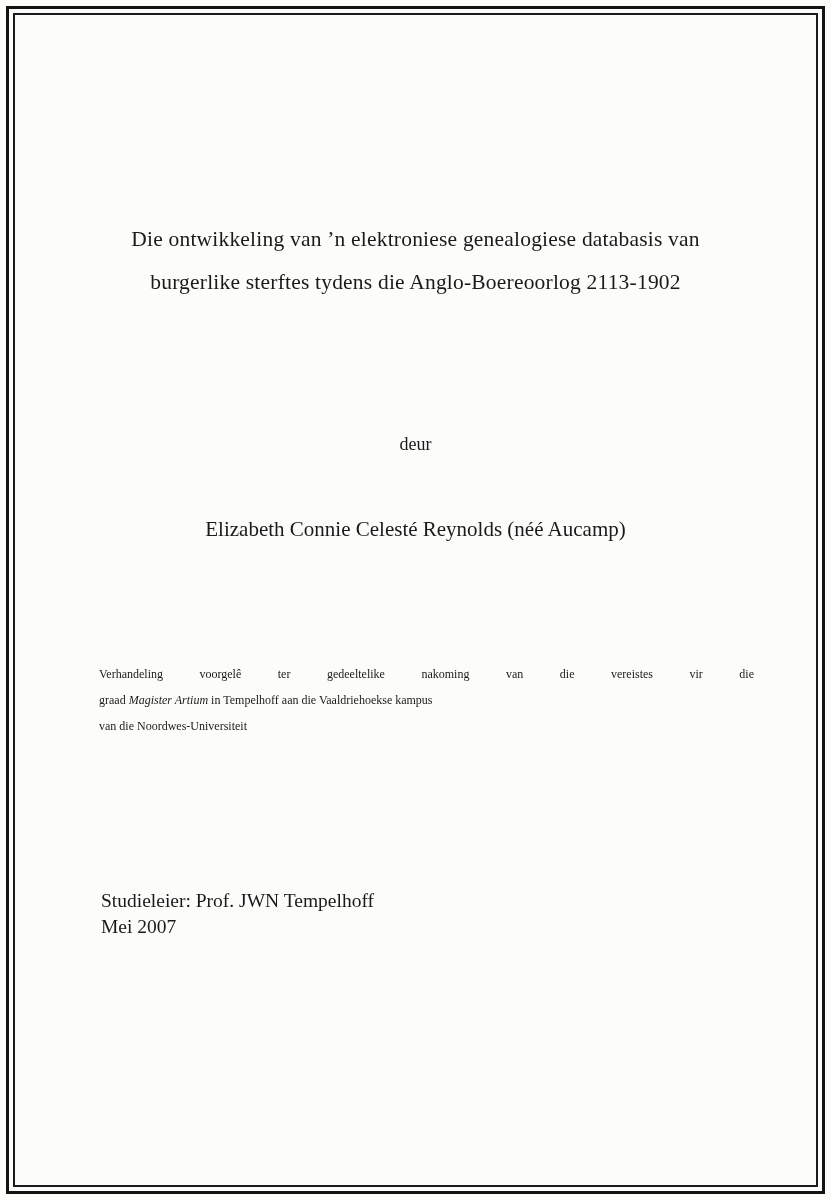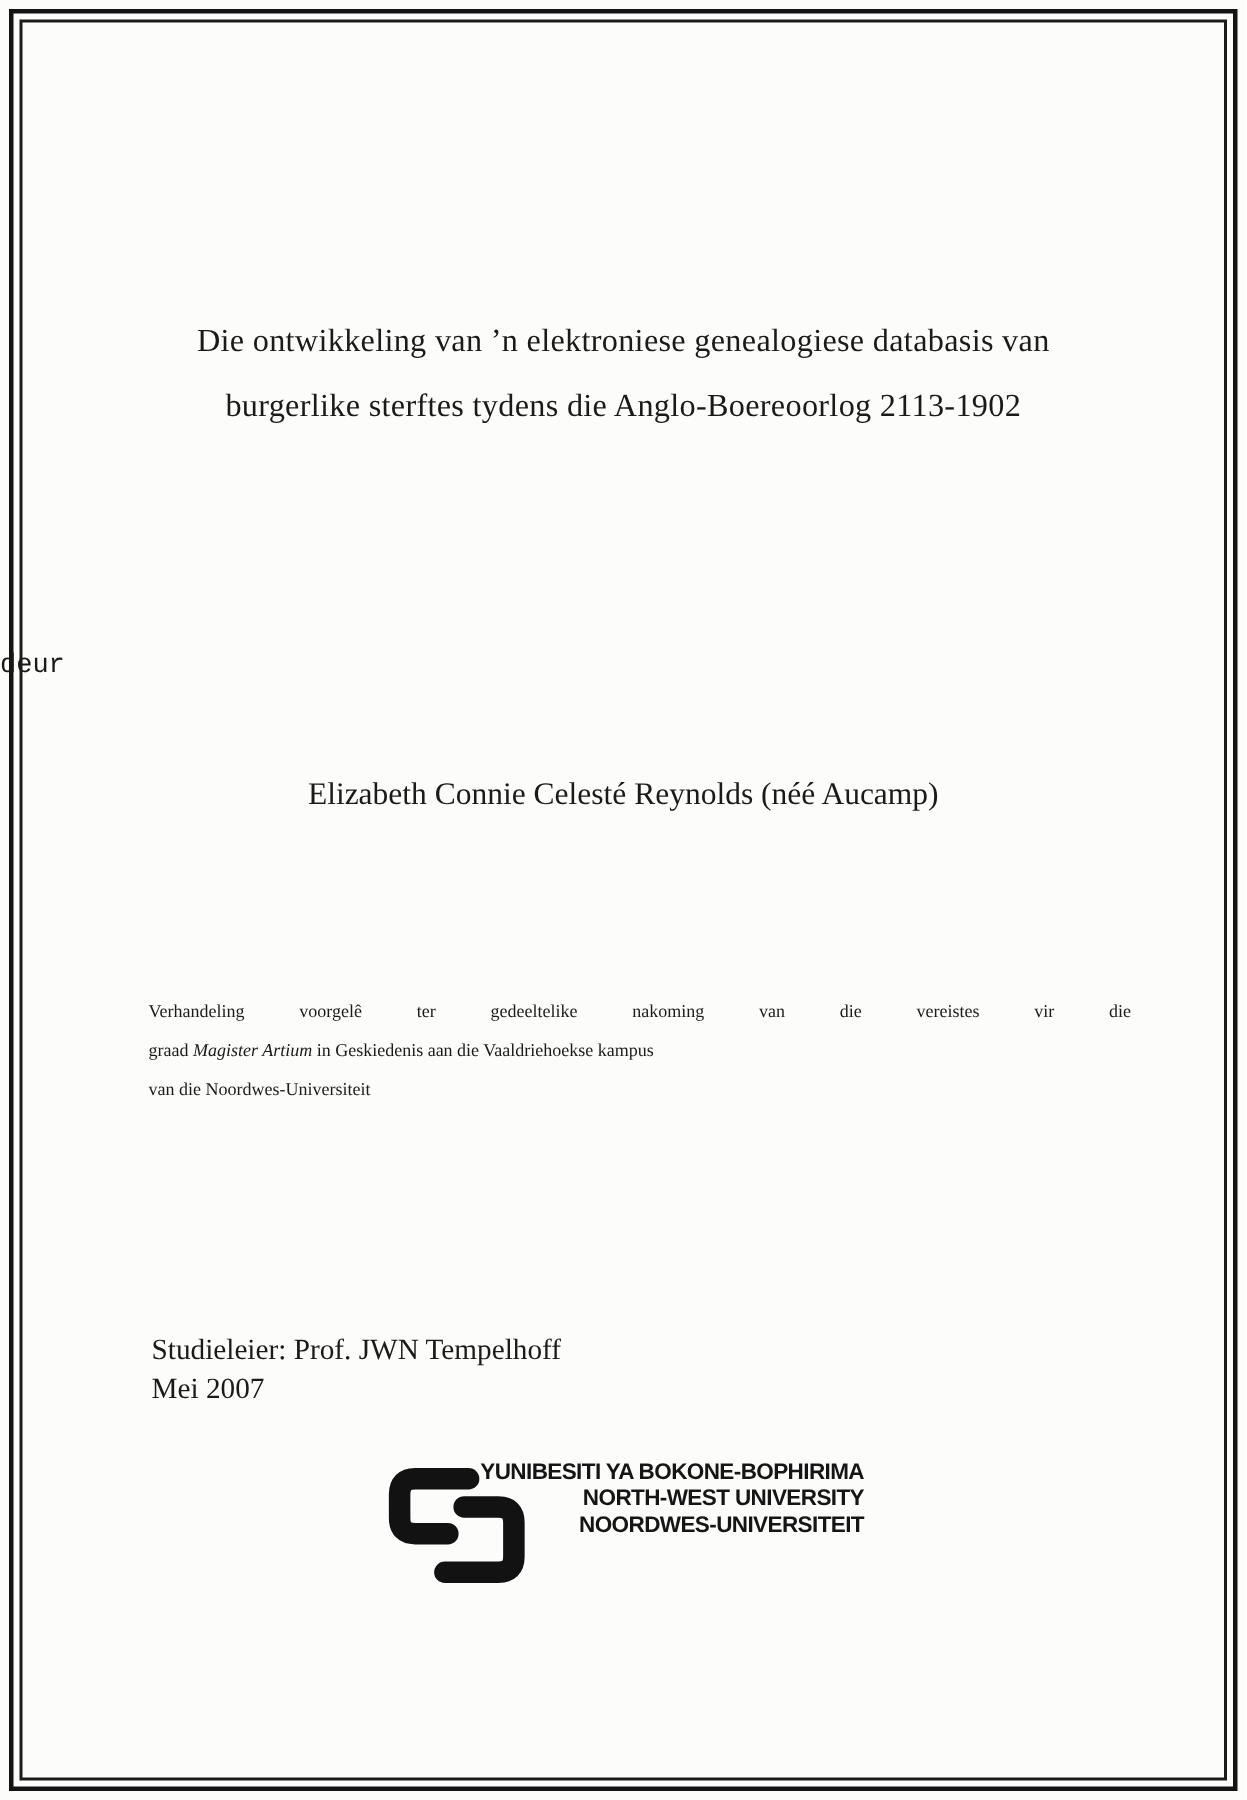--- a/index.html
+++ b/index.html
@@ -23,36 +23,35 @@
     position: absolute;
     inset: 13px;
     border: 2px solid #1b1b1b;
     pointer-events: none;
   }
   .title {
     position: absolute;
     top: 206px;
     left: 0;
     right: 0;
-    margin: 0;
+    margin: 12px;
     text-align: center;
     font-size: 21.5px;
     font-weight: normal;
     line-height: 43px;
     letter-spacing: 0.2px;
   }
   .title .tline { display: block; }
   .byline {
     position: absolute;
     top: 434px;
     left: 0;
     right: 0;
-    text-align: left;
+    text-align: center;
     font-size: 18px;
-    font-family: Liberation Mono, monospace;
   }
   .author {
     position: absolute;
     top: 517px;
     left: 0;
     right: 0;
     text-align: center;
     font-size: 21px;
   }
   .submission {
@@ -117,36 +116,23 @@
     <span class="tline">Die ontwikkeling van ’n elektroniese genealogiese databasis van</span>
     <span class="tline">burgerlike sterftes tydens die Anglo-Boereoorlog 2113-1902</span>
   </h1>
 
   <div class="byline">deur</div>
 
   <div class="author">Elizabeth Connie Celesté Reynolds (néé Aucamp)</div>
 
   <div class="submission">
     <span class="sub-line justify">Verhandeling voorgelê ter gedeeltelike nakoming van die vereistes vir die</span>
-    <span class="sub-line"><span>graad </span><em>Magister Artium</em><span> in Geskiedenis aan die Vaaldriehoekse kampus</span></span>
+    <span class="sub-line"><span>graad </span><em>Magister Artium</em><span> in Tempelhoff aan die Vaaldriehoekse kampus</span></span>
     <span class="sub-line">van die Noordwes-Universiteit</span>
   </div>
 
   <div class="supervisor-block">
     <div>Studieleier: Prof. JWN Tempelhoff</div>
     <div>Mei 2007</div>
   </div>
 
-  <div class="logo">
-    <svg class="logo-mark" viewBox="0 0 94 80" xmlns="http://www.w3.org/2000/svg" aria-hidden="true">
-      <g fill="none" stroke="#121212" stroke-width="14.5" stroke-linecap="round" stroke-linejoin="round">
-        <path d="M 55 8.5 L 19 8.5 Q 8.5 8.5 8.5 19 L 8.5 35 Q 8.5 45.5 19 45.5 L 41 45.5"></path>
-        <path d="M 39 71.5 L 75 71.5 Q 85.5 71.5 85.5 61 L 85.5 38 Q 85.5 27.5 75 27.5 L 52 27.5"></path>
-      </g>
-    </svg>
-    <div class="logo-text">
-      <div>YUNIBESITI YA BOKONE-BOPHIRIMA</div>
-      <div>NORTH-WEST UNIVERSITY</div>
-      <div>NOORDWES-UNIVERSITEIT</div>
-    </div>
-  </div>
 
 </div>
 
 </body></html>

